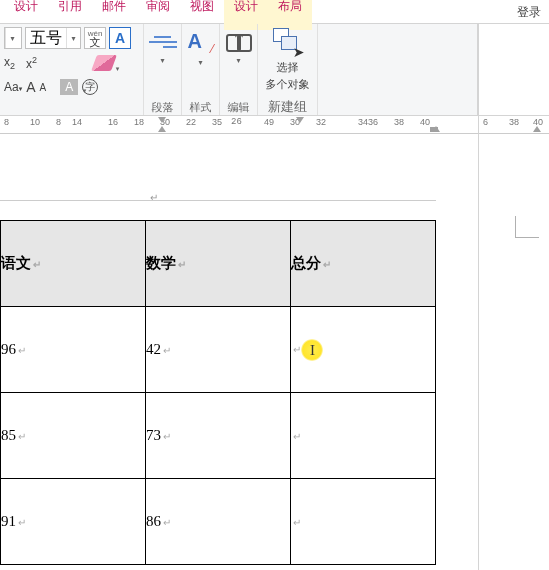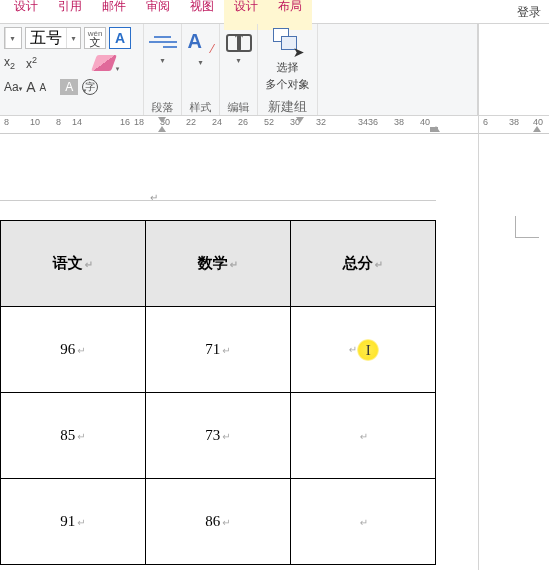--- a/index.html
+++ b/index.html
@@ -318,21 +318,21 @@
 
   table.doc-table {
     position: absolute;
     left: 0;
     top: 86px;
     border-collapse: collapse;
     width: 436px;
   }
   table.doc-table th, table.doc-table td {
     border: 1.5px solid #000;
-    text-align: center;
+    text-align: left;
     font-size: 15px;
     font-family: "SimSun", serif;
   }
   table.doc-table th {
     background: #e6e6e6;
     height: 86px;
     font-weight: bold;
   }
   table.doc-table td {
     height: 86px;
@@ -473,27 +473,27 @@
   </div>
   <div class="ribbon-right"></div>
 </div>
 
 <div class="ruler-wrap">
   <div class="ruler-left">
     <span class="num" style="left:4px;">8</span>
     <span class="num" style="left:30px;">10</span>
     <span class="num" style="left:56px;">8</span>
     <span class="num" style="left:72px;">14</span>
-    <span class="num" style="left:120px;">16</span>
+    <span class="num" style="left:108px;">16</span>
     <span class="num" style="left:134px;">18</span>
     <span class="num" style="left:160px;">30</span>
     <span class="num" style="left:186px;">22</span>
-    <span class="num" style="left:212px;">24</span>
-    <span class="num" style="left:238px;">26</span>
-    <span class="num" style="left:264px;">52</span>
+    <span class="num" style="left:212px;">35</span>
+    <span class="num" style="left:231px;font-family:Liberation Mono, monospace;">26</span>
+    <span class="num" style="left:264px;">49</span>
     <span class="num" style="left:290px;">30</span>
     <span class="num" style="left:316px;">32</span>
     <span class="num" style="left:358px;">34</span>
     <span class="num" style="left:368px;">36</span>
     <span class="num" style="left:394px;">38</span>
     <span class="num" style="left:420px;">40</span>
     <span class="indent-marker-down" style="left:158px;"></span>
     <span class="indent-marker-up" style="left:158px;"></span>
     <span class="indent-marker-down" style="left:296px;"></span>
     <span class="indent-marker-up" style="left:432px;"></span>
@@ -514,21 +514,21 @@
 
     <table class="doc-table">
       <tbody>
           <tr>
         <th><span>语文</span><span class="cell-enter">↵</span></th>
         <th><span>数学</span><span class="cell-enter">↵</span></th>
         <th><span>总分</span><span class="cell-enter">↵</span></th>
       </tr>
       <tr>
         <td><span>96</span><span class="cell-enter">↵</span></td>
-        <td><span>71</span><span class="cell-enter">↵</span></td>
+        <td><span>42</span><span class="cell-enter">↵</span></td>
         <td><span class="cell-enter">↵</span><span class="cursor-hl"></span></td>
       </tr>
       <tr>
         <td><span>85</span><span class="cell-enter">↵</span></td>
         <td><span>73</span><span class="cell-enter">↵</span></td>
         <td><span class="cell-enter">↵</span></td>
       </tr>
       <tr>
         <td><span>91</span><span class="cell-enter">↵</span></td>
         <td><span>86</span><span class="cell-enter">↵</span></td>

